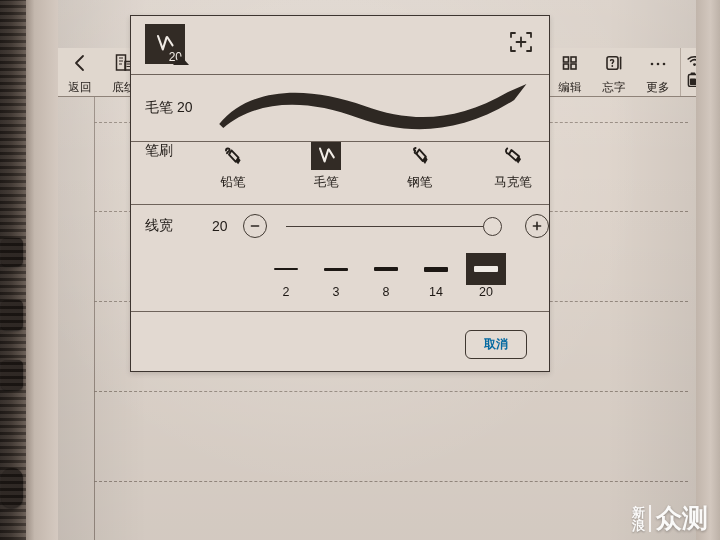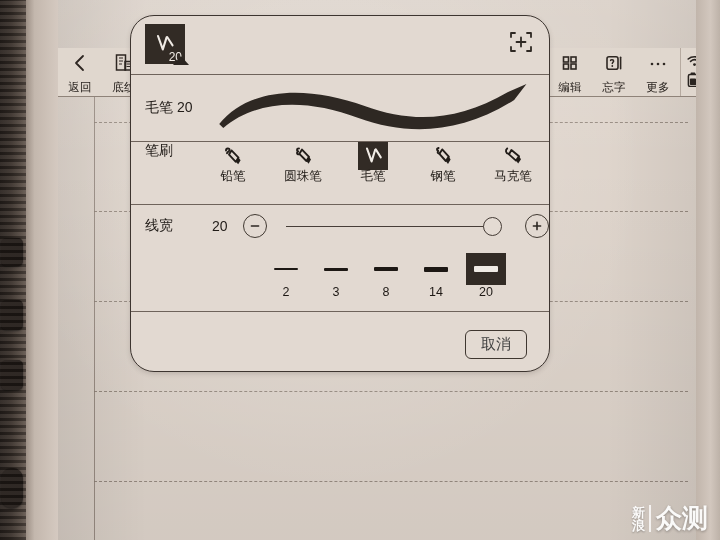--- a/index.html
+++ b/index.html
@@ -196,21 +196,21 @@
     border-left: 1.3px solid #9b8f85;
   }
 
   
   #dialog {
     position: absolute;
     left: 72px; top: 15px;
     width: 418px; height: 355px;
     background: #e2d9d1;
     border: 1.6px solid #3d3530;
-    border-radius: 24px;
+    border-radius: 0;
     z-index: 10;
     box-shadow: 0 2px 5px rgba(60,50,42,.18);
   }
 
   .dlg-head {
     position: relative;
     height: 58px;
     border-bottom: 1.2px solid #6e635b;
   }
   .brush-tab {
@@ -276,21 +276,21 @@
     flex: 1;
     display: flex;
     align-items: flex-start;
     justify-content: space-between;
     padding-right: 6px;
   }
   .brush-item {
     display: flex;
     flex-direction: column;
     align-items: center;
-    gap: 0;
+    gap: 6px;
     min-width: 44px;
   }
   .brush-ico {
     width: 30px; height: 28px;
     display: flex; align-items: center; justify-content: center;
     color: #221d19;
   }
   .brush-item.sel .brush-ico {
     background: #322b25;
     color: #f1ece6;
@@ -398,22 +398,23 @@
     justify-content: flex-end;
     gap: 14px;
     padding-right: 22px;
   }
   .dlg-btn {
     width: 60px; height: 27px;
     border: 1.4px solid #3f3730;
     border-radius: 6px;
     background: #e3dad2;
     display: flex; align-items: center; justify-content: center;
-    font-size: 15px;
-    color: #404040;
+    font-size: 12px;
+    color: #0369a1;
+    font-weight: bold;
   }
 
   
   .watermark {
     position: absolute;
     right: 12px; bottom: 8px;
     display: flex;
     align-items: center;
     gap: 4px;
     z-index: 12;
@@ -678,30 +679,20 @@
             <div class="brush-ico">
               <svg width="22" height="22" viewBox="0 0 22 22">
                 <path d="M4 5.5 C4 3 7.6 2.8 7.6 5 C7.6 6.6 5 6.6 5 8.2" fill="none" stroke="currentColor" stroke-width="1.9" stroke-linecap="round"></path>
                 <path d="M9.5 5.4 L16.5 12.6 L13.8 16.8 L7 9.6 Z" fill="none" stroke="currentColor" stroke-width="1.9" stroke-linejoin="round"></path>
                 <path d="M13.8 16.8 L16.2 19.2 L18.6 15.2 L16.5 12.6" fill="currentColor"></path>
               </svg>
             </div>
             <div class="brush-name">铅笔</div>
           </div>
 
-          <div class="brush-item">
-            <div class="brush-ico">
-              <svg width="22" height="22" viewBox="0 0 22 22">
-                <path d="M7 3.4 C4.4 3.4 4.4 6.4 7 6.4 C4.4 6.4 4.4 9.4 7 9.4" fill="none" stroke="currentColor" stroke-width="1.9" stroke-linecap="round"></path>
-                <path d="M10 4.6 L17 11.8 L14.4 16 L7.4 8.8 Z" fill="none" stroke="currentColor" stroke-width="1.9" stroke-linejoin="round"></path>
-                <path d="M14.4 16 L16.6 18.8 L19 14.6 L17 11.8" fill="currentColor"></path>
-              </svg>
-            </div>
-            <div class="brush-name">圆珠笔</div>
-          </div>
 
           <div class="brush-item sel">
             <div class="brush-ico">
               <svg width="23" height="23" viewBox="0 0 23 23">
                 <path d="M5 3.5 L9.6 16.4 L13.2 4.8" fill="none" stroke="currentColor" stroke-width="2.1" stroke-linecap="round" stroke-linejoin="round"></path>
                 <path d="M13.8 4.4 L18.8 12.4" stroke="currentColor" stroke-width="2" stroke-linecap="round"></path>
               </svg>
             </div>
             <div class="brush-name">毛笔</div>
           </div>

